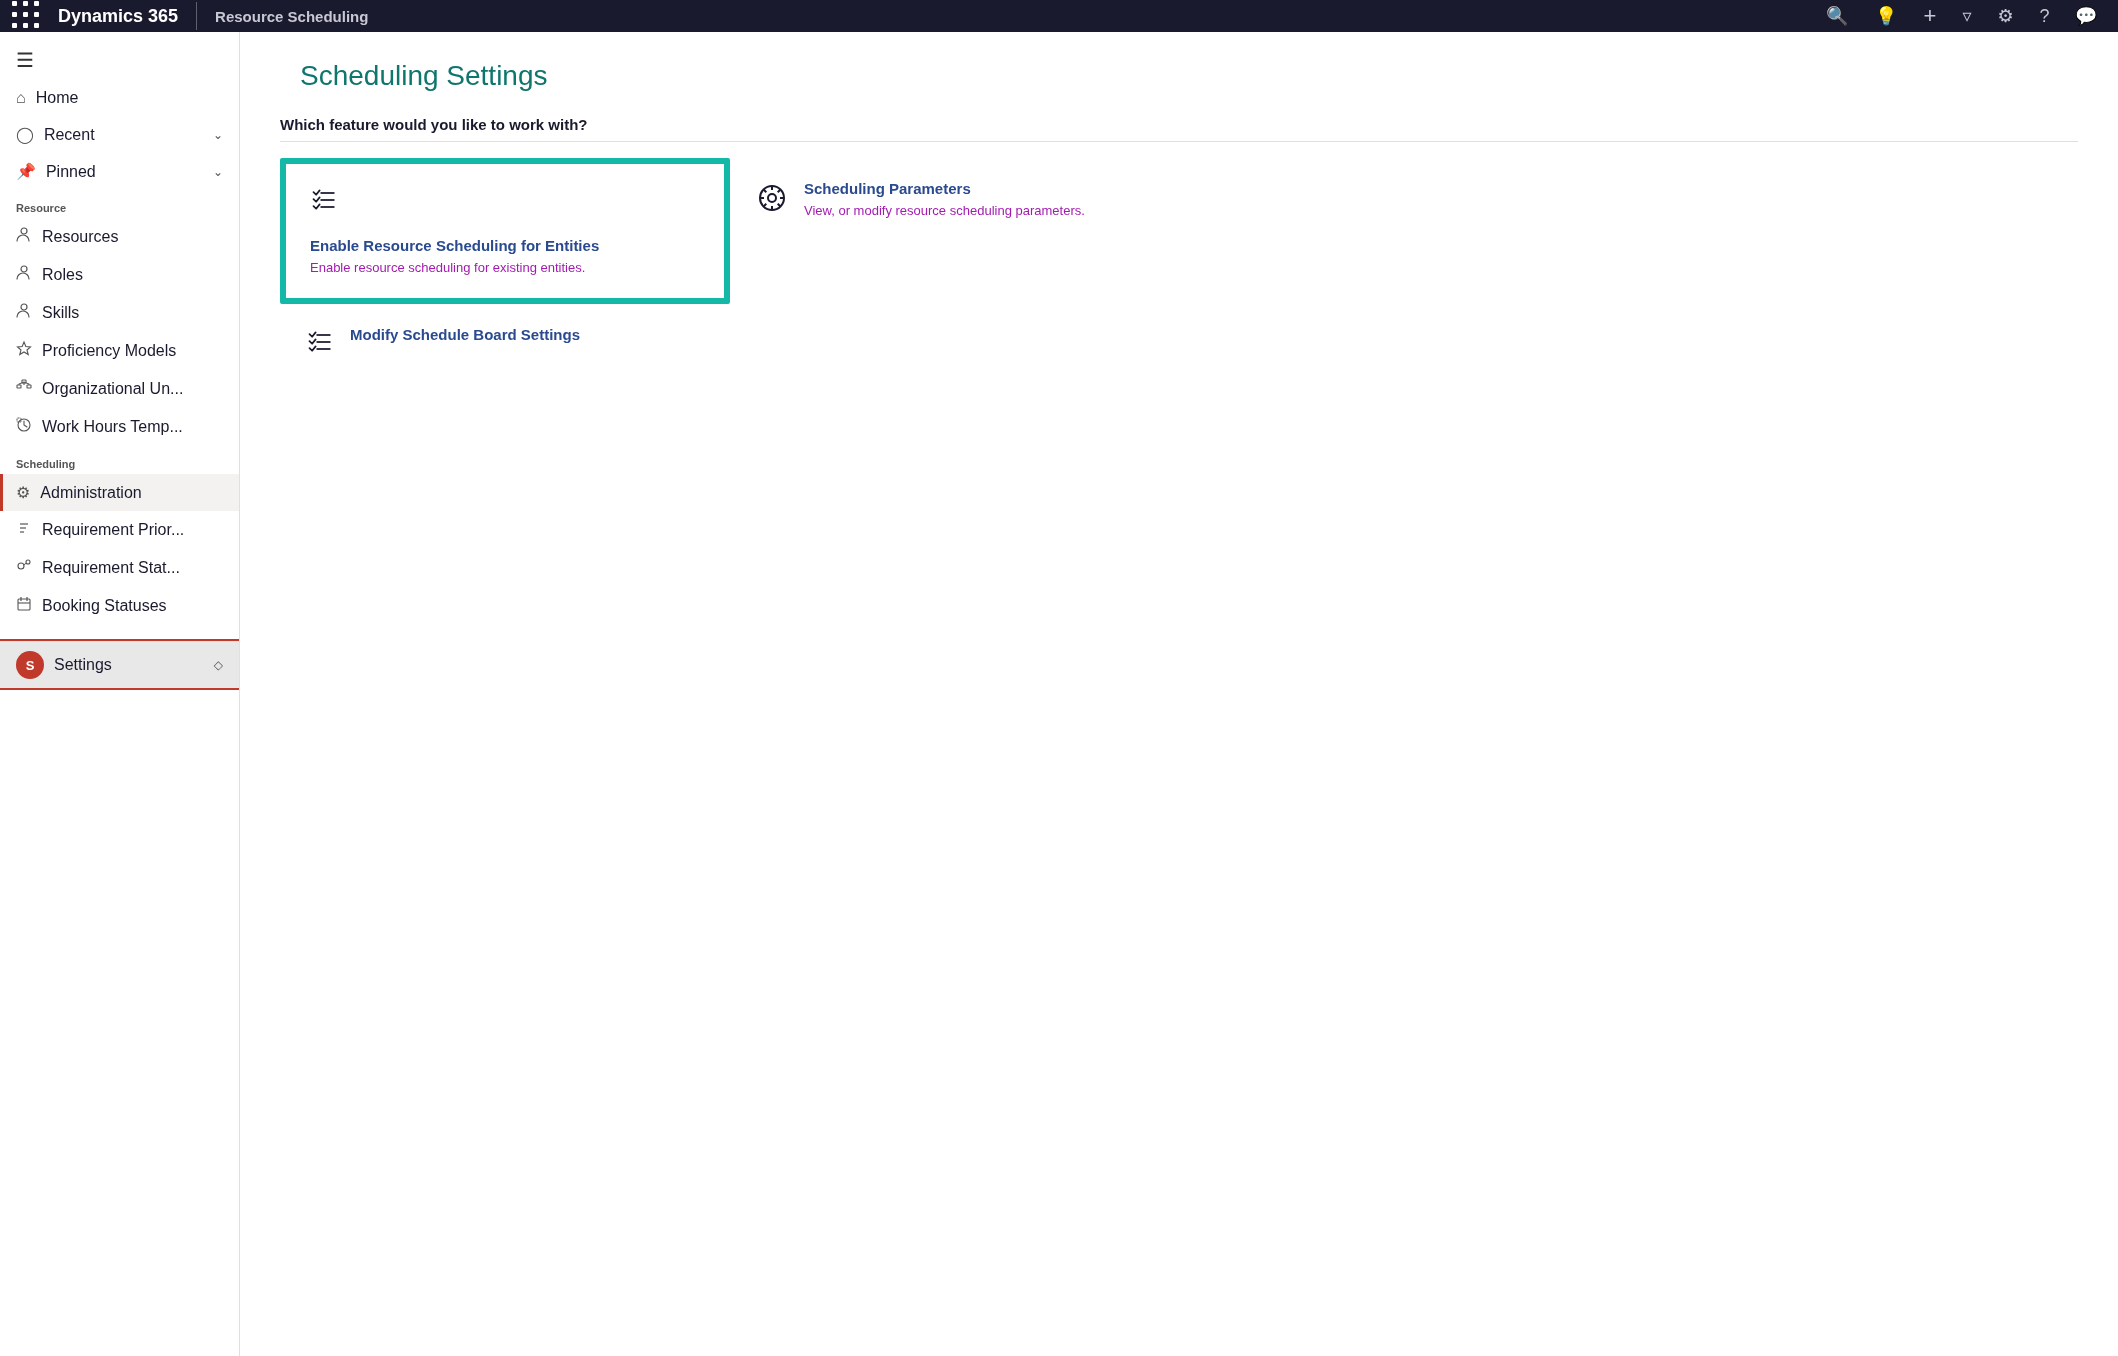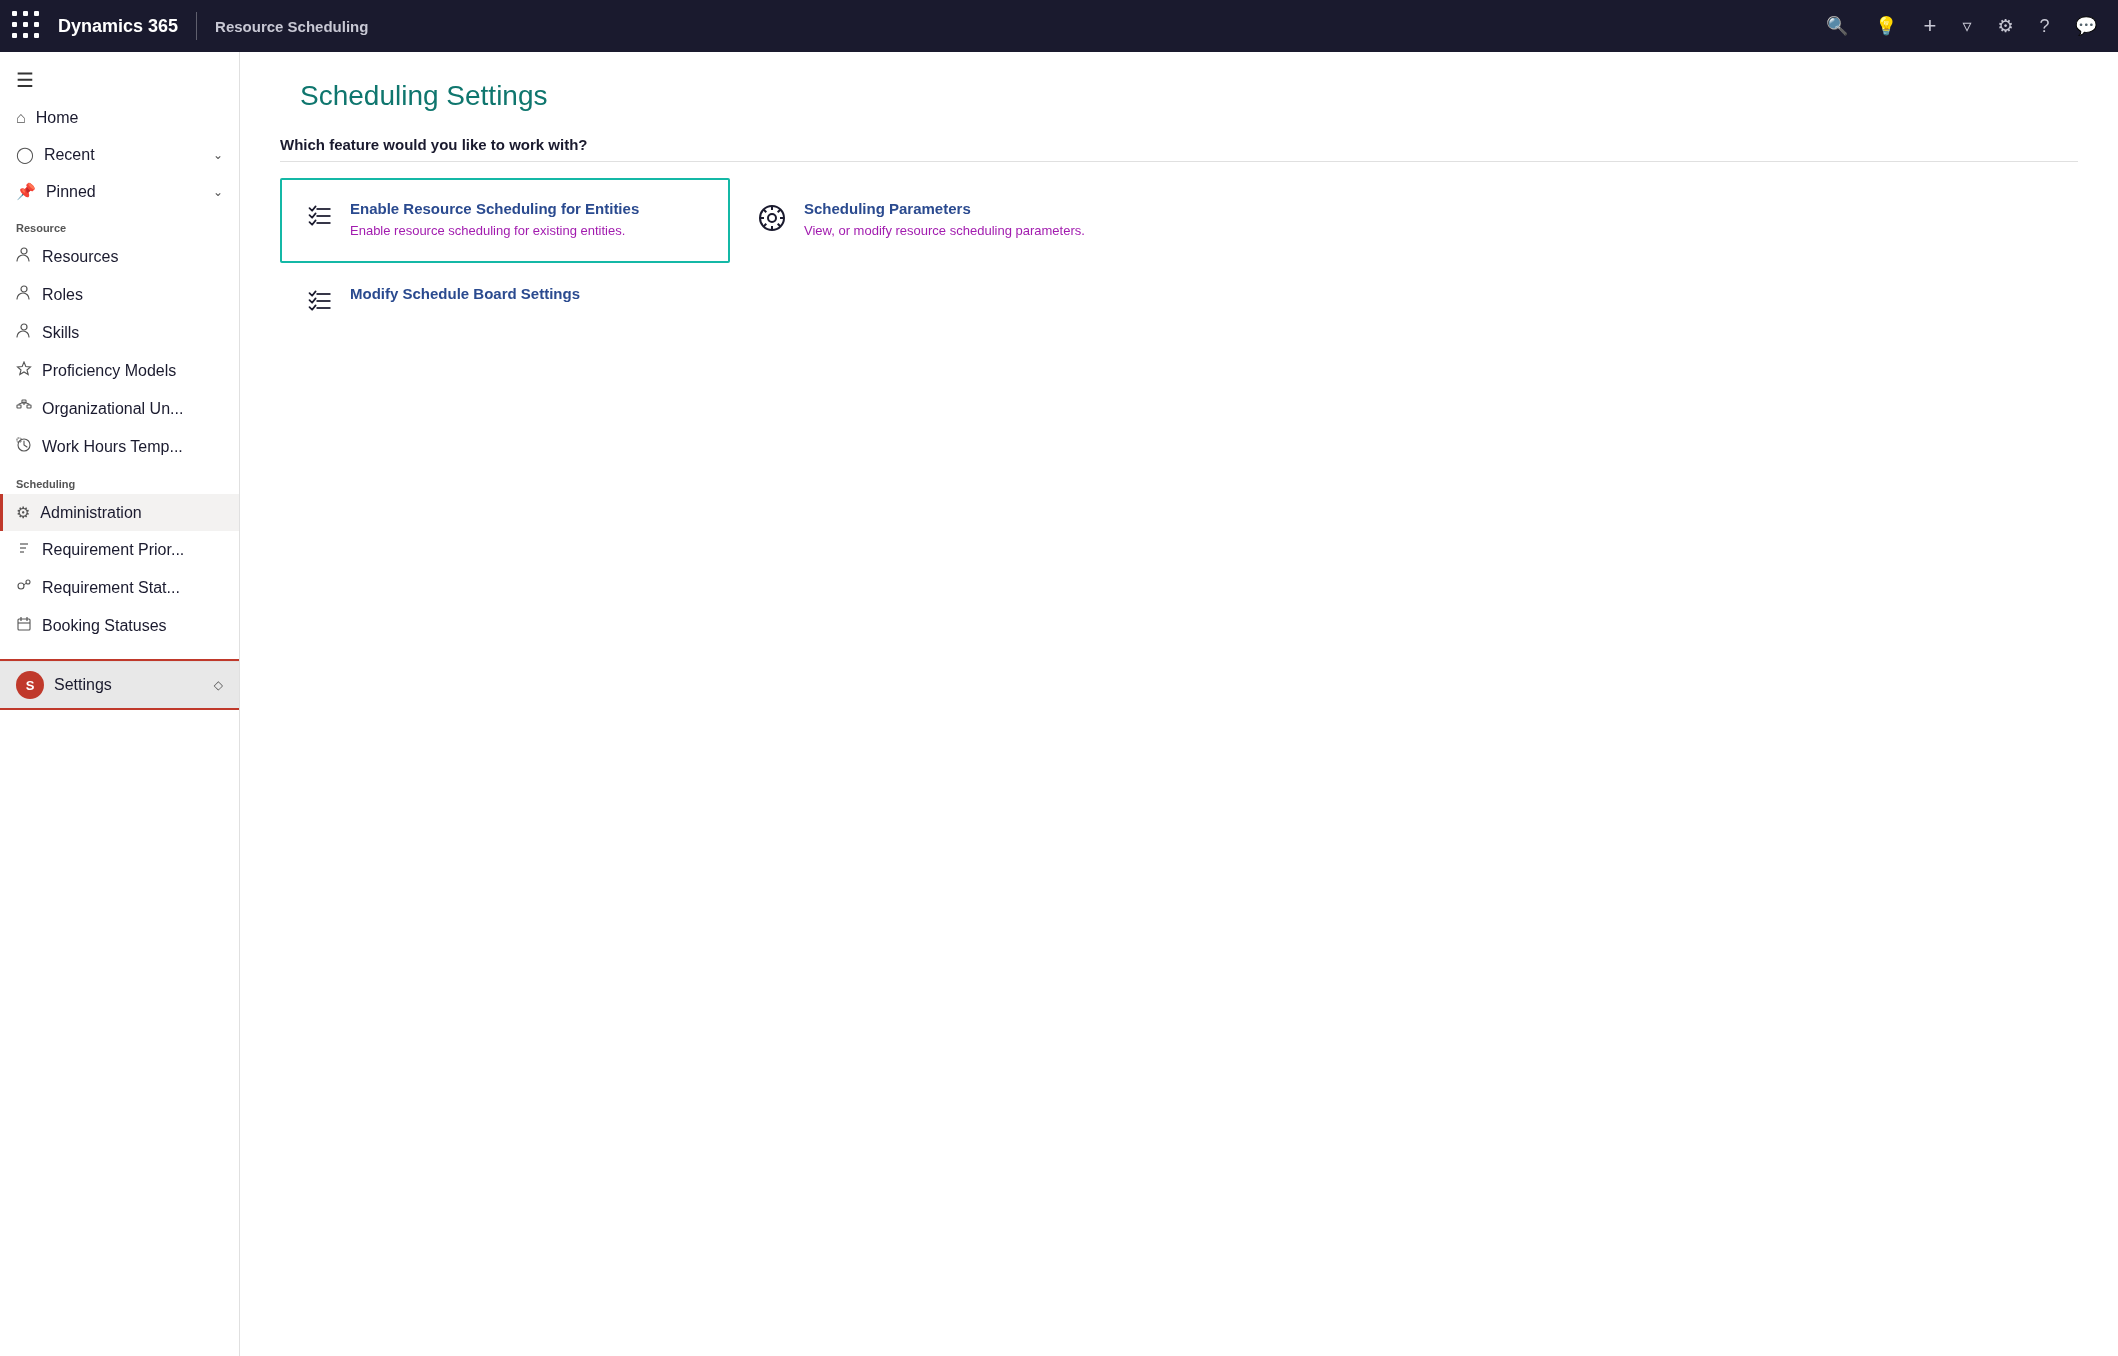--- a/index.html
+++ b/index.html
@@ -4,21 +4,21 @@
   <style>
     * { margin: 0; padding: 0; box-sizing: border-box; }
     body { font-family: 'Segoe UI', sans-serif; display: flex; flex-direction: column; height: 100vh; overflow: hidden; background: #fff; }
 
     
     .topnav {
       background: #1a1a2e;
       color: #fff;
       display: flex;
       align-items: center;
-      height: 52px;
+      height: 32px;
       padding: 0 12px;
       gap: 10px;
       flex-shrink: 0;
     }
     .topnav-grid { display: grid; grid-template-columns: repeat(3,8px); grid-template-rows: repeat(3,8px); gap: 3px; cursor: pointer; }
     .topnav-grid-dot { width: 5px; height: 5px; background: #fff; border-radius: 1px; }
     .topnav-title { font-size: 18px; font-weight: 600; color: #fff; margin-left: 6px; margin-right: 0; white-space: nowrap; }
     .topnav-divider { width: 1px; height: 28px; background: rgba(255,255,255,0.3); margin: 0 8px; }
     .topnav-appname { font-size: 15px; color: #c8c8d4; white-space: nowrap; font-weight: bold; }
     .topnav-spacer { flex: 1; }
@@ -88,21 +88,21 @@
     .cards-grid { display: grid; grid-template-columns: 1fr 1fr; gap: 0; max-width: 900px; }
     .card {
       display: flex;
       align-items: flex-start;
       gap: 16px;
       padding: 20px 24px;
       cursor: pointer;
       border: 2px solid transparent;
       border-radius: 2px;
     }
-    .card.selected { border: 2px solid #14b8a6; }
+    .card.selected { border: 6px solid #14b8a6; flex-direction: column; }
     .card-icon { font-size: 28px; color: #1a1a2e; margin-top: 2px; flex-shrink: 0; }
     .card-text-title { font-size: 15px; font-weight: 600; color: #2a4a8f; margin-bottom: 4px; }
     .card-text-desc { font-size: 13px; color: #a21caf; line-height: 1.5; }
     .settings-icon-circle {
       width: 28px; height: 28px; background: #c0392b; border-radius: 50%;
       display: flex; align-items: center; justify-content: center;
       color: #fff; font-size: 13px; font-weight: 600; flex-shrink: 0;
     }
 
     

